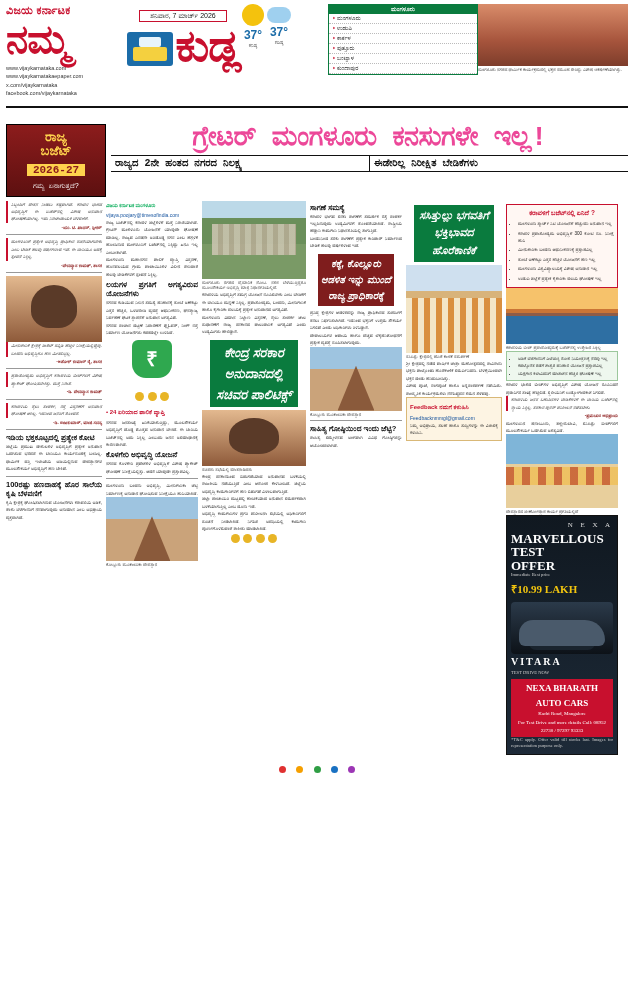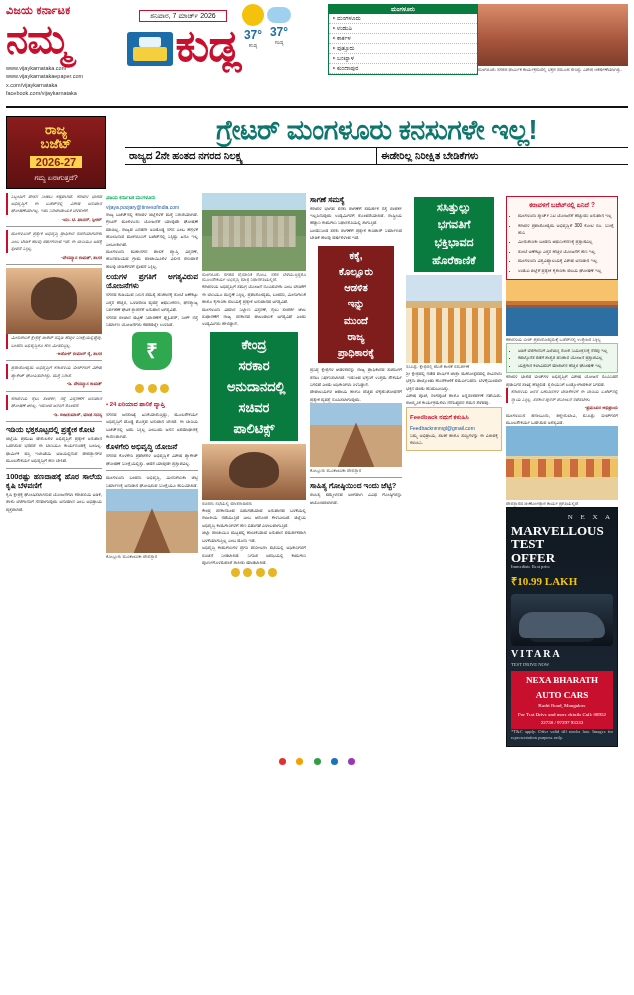--- a/index.html
+++ b/index.html
@@ -44,32 +44,32 @@
   .mlist .hd { background:#0a7b3e; color:#fff; text-align:center; padding:1px; font-weight:bold; }
   .mlist li { list-style:none; padding:1px 4px; border-bottom:1px dotted #bbb; }
   .mlist ul { margin:0; padding:0; }
   .mlist li:before { content:"▸ "; color:#c8102e; }
   .mh-photo { width:150px; }
   .photo { background:#c26a5a; position:relative; overflow:hidden; }
   .photo.p1 { height:62px; background:linear-gradient(180deg,#d98c6a,#a6543c 60%,#7d3d2b); }
   .cap { font-size:4.5px; color:#333; line-height:1.3; padding-top:1px; }
 
   
-  .band { display:flex; gap:19px; margin-top:8px; }
+  .band { display:flex; gap:5px; margin-top:16px;font-family:Liberation Mono, monospace; }
   .raja-box { width:100px; }
   .raja {
     background:linear-gradient(180deg,#8c1c1c,#5d1010); color:#fff; text-align:center;
     padding:6px 2px; border:1px solid #000;
   }
   .raja .r1 { font-size:13px; font-weight:bold; color:#ffd34d; line-height:1.1;}
   .raja .r2 { font-size:11px; font-weight:bold; background:#ffd34d; color:#8c1c1c; display:inline-block; padding:0 6px; margin-top:3px;}
   .raja .r3 { font-size:7px; margin-top:4px; color:#fff; }
   .headline-col { flex:1; }
   .headline {
-    font-size:27px; font-weight:bold; color:#0f766e; text-align:center; line-height:1.05;
+    font-size:27px; font-weight:bold; color:#ec4899; text-align:center; line-height:1.05;
     letter-spacing:-.5px;
   }
   .subhead { display:flex; border-top:1px solid #111; border-bottom:1px solid #111; margin-top:3px; font-size:10px; font-weight:bold;}
   .subhead div { padding:2px 4px; }
   .subhead .a { flex:1; border-right:1px solid #111; }
   .subhead .b { flex:1; }
 
   
   .grid { display:flex; gap:4px; margin-top:4px; }
   .col { font-size:4.6px; line-height:1.62; text-align:justify; color:#1a1a1a; }
@@ -82,21 +82,21 @@
   .rule { border-top:1px solid #999; margin:3px 0; }
 
   .kick { font-size:6px; font-weight:bold; color:#c8102e; margin:2px 0 1px; }
   .subhd { font-size:7.5px; font-weight:bold; color:#111; margin:2px 0 1px; line-height:1.2;}
   .byline { font-size:5px; color:#0a5; font-weight:bold; margin-bottom:2px;}
   .quote { border-left:2px solid #c8102e; padding-left:3px; font-style:italic; color:#333; }
   .attrib { text-align:right; font-weight:bold; font-size:4.6px; color:#8c1c1c; margin-top:1px;}
 
   .banner {
     background:#0a7b3e; color:#fff; font-size:13px; font-weight:bold; text-align:center;
-    padding:2px 17px; margin:4px 8px 3px;
+    padding:2px 0; margin:4px 8px 3px;font-style:italic;
   }
   .banner.red { background:#7f1d1d; }
 
   .imgbox { width:100%; position:relative; overflow:hidden; }
   .aerial { height:78px; background:linear-gradient(180deg,#bcd9e8 0 22%,#6a8f5a 22% 55%,#7a9a66 55% 100%); }
   .aerial:after{content:""; position:absolute; left:10%; top:30%; width:80%; height:40%;
     background:repeating-linear-gradient(90deg,#cfc7b4 0 6px,#b9ad97 6px 11px); opacity:.85;}
   .temple { height:64px; background:linear-gradient(180deg,#9ec4e0 0 35%,#caa37a 35% 100%); }
   .temple:after{content:""; position:absolute; left:30%; bottom:0; width:40%; height:70%; background:#8a5a3b; clip-path:polygon(50% 0,100% 100%,0 100%);}
   .beach { height:56px; background:linear-gradient(180deg,#f6c26b 0 45%,#2e6fa3 45% 100%); }

